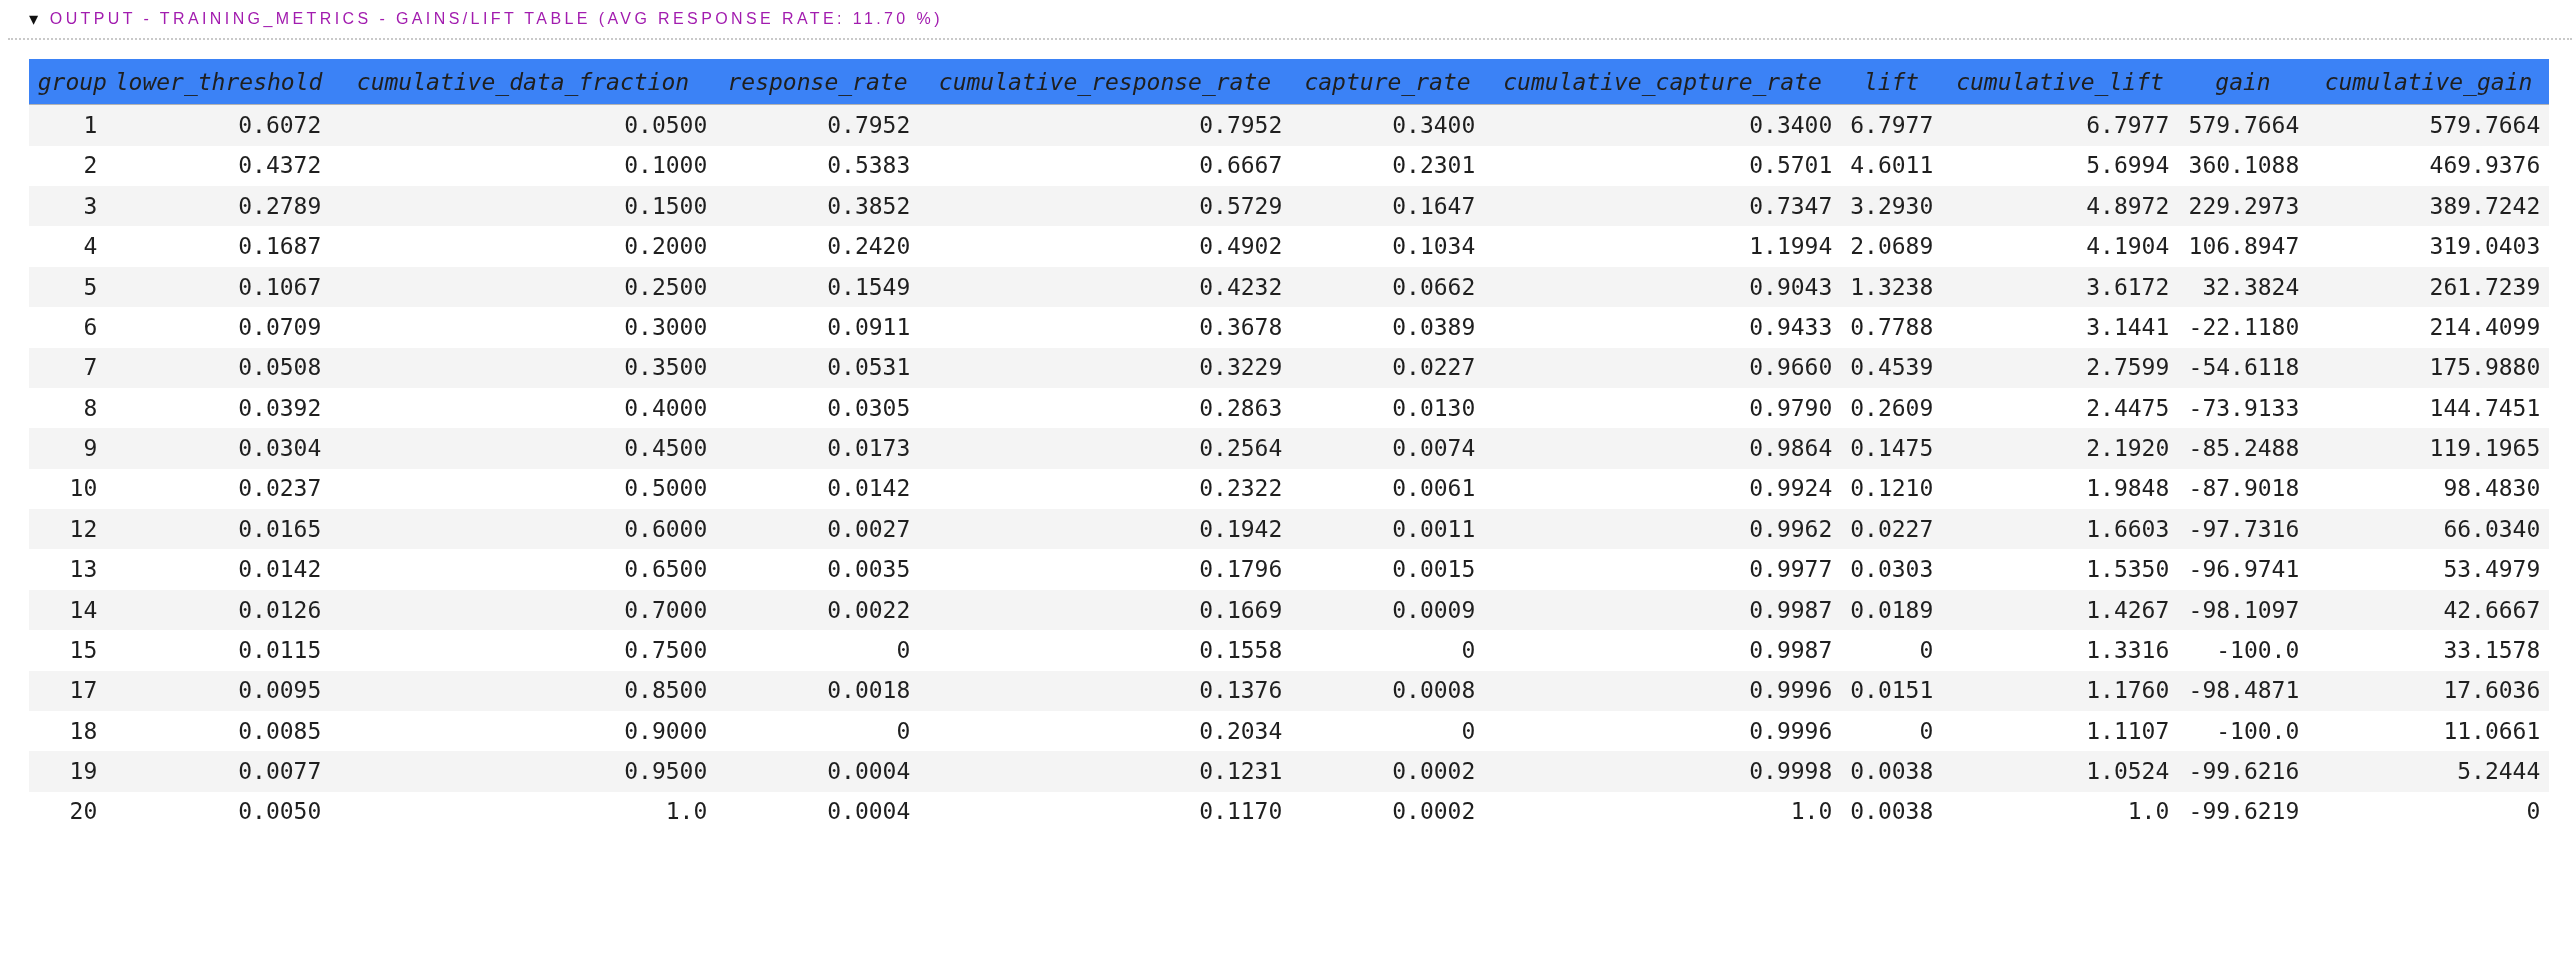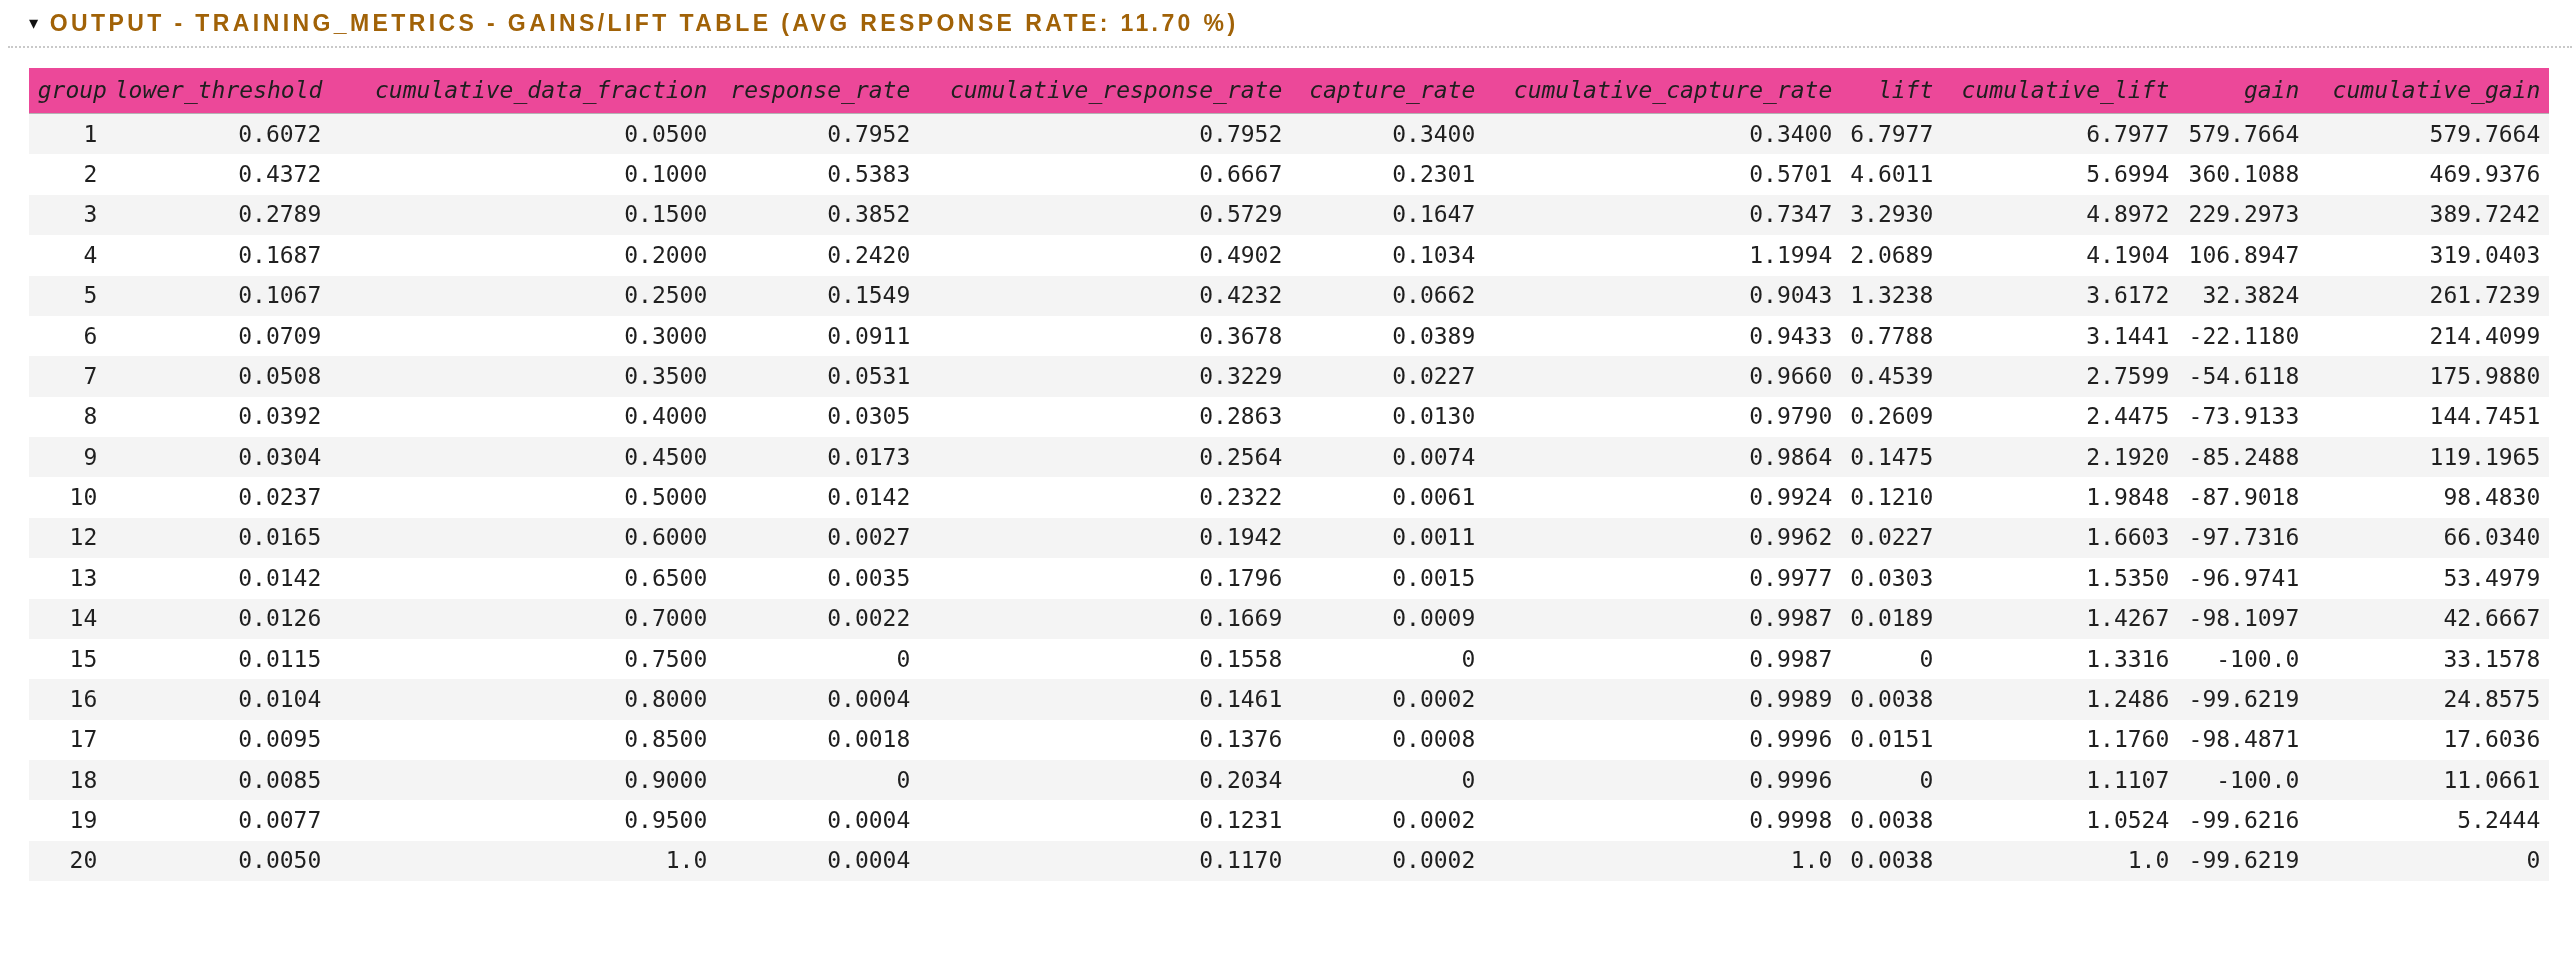--- a/index.html
+++ b/index.html
@@ -23,43 +23,43 @@
     border-bottom: 2.9px dotted #c9c9c9;
     cursor: pointer;
   }
   .caret {
     font-size: 18.3px;
     line-height: 1;
     margin-right: 11.6px;
     color: #111111;
   }
   .section-title {
-    font-size: 23px;
-    font-weight: bold;
+    font-size: 16px;
+    font-weight: normal;
     letter-spacing: 3.4px;
-    color: #a16207;
+    color: #a21caf;
     white-space: nowrap;
   }
   
   table.metrics {
     margin-top: 19.3px;
     border-collapse: collapse;
     table-layout: fixed;
     width: 2461px;
     font-family: "DejaVu Sans Mono", "Liberation Mono", monospace;
     font-size: 23px;
     color: #1f1f1f;
   }
   table.metrics th {
     font-style: italic;
     font-weight: normal;
-    text-align: right;
+    text-align: center;
     white-space: nowrap;
     padding: 9.7px 8.7px;
-    background: #ec4899;
+    background: #3b82f6;
     border-bottom: 1.9px solid #b3b3b3;
     margin-top: 13px;
   }
   table.metrics td {
     text-align: right;
     white-space: nowrap;
     padding: 7.7px 8.7px;
     line-height: 25px;
   }
   table.metrics tbody tr:nth-child(odd) { background: #f4f4f4; }
@@ -280,33 +280,20 @@
           <td>0</td>
           <td>0.1558</td>
           <td>0</td>
           <td>0.9987</td>
           <td>0</td>
           <td>1.3316</td>
           <td>-100.0</td>
           <td>33.1578</td>
         </tr>
         <tr>
-          <td>16</td>
-          <td>0.0104</td>
-          <td>0.8000</td>
-          <td>0.0004</td>
-          <td>0.1461</td>
-          <td>0.0002</td>
-          <td>0.9989</td>
-          <td>0.0038</td>
-          <td>1.2486</td>
-          <td>-99.6219</td>
-          <td>24.8575</td>
-        </tr>
-        <tr>
           <td>17</td>
           <td>0.0095</td>
           <td>0.8500</td>
           <td>0.0018</td>
           <td>0.1376</td>
           <td>0.0008</td>
           <td>0.9996</td>
           <td>0.0151</td>
           <td>1.1760</td>
           <td>-98.4871</td>

